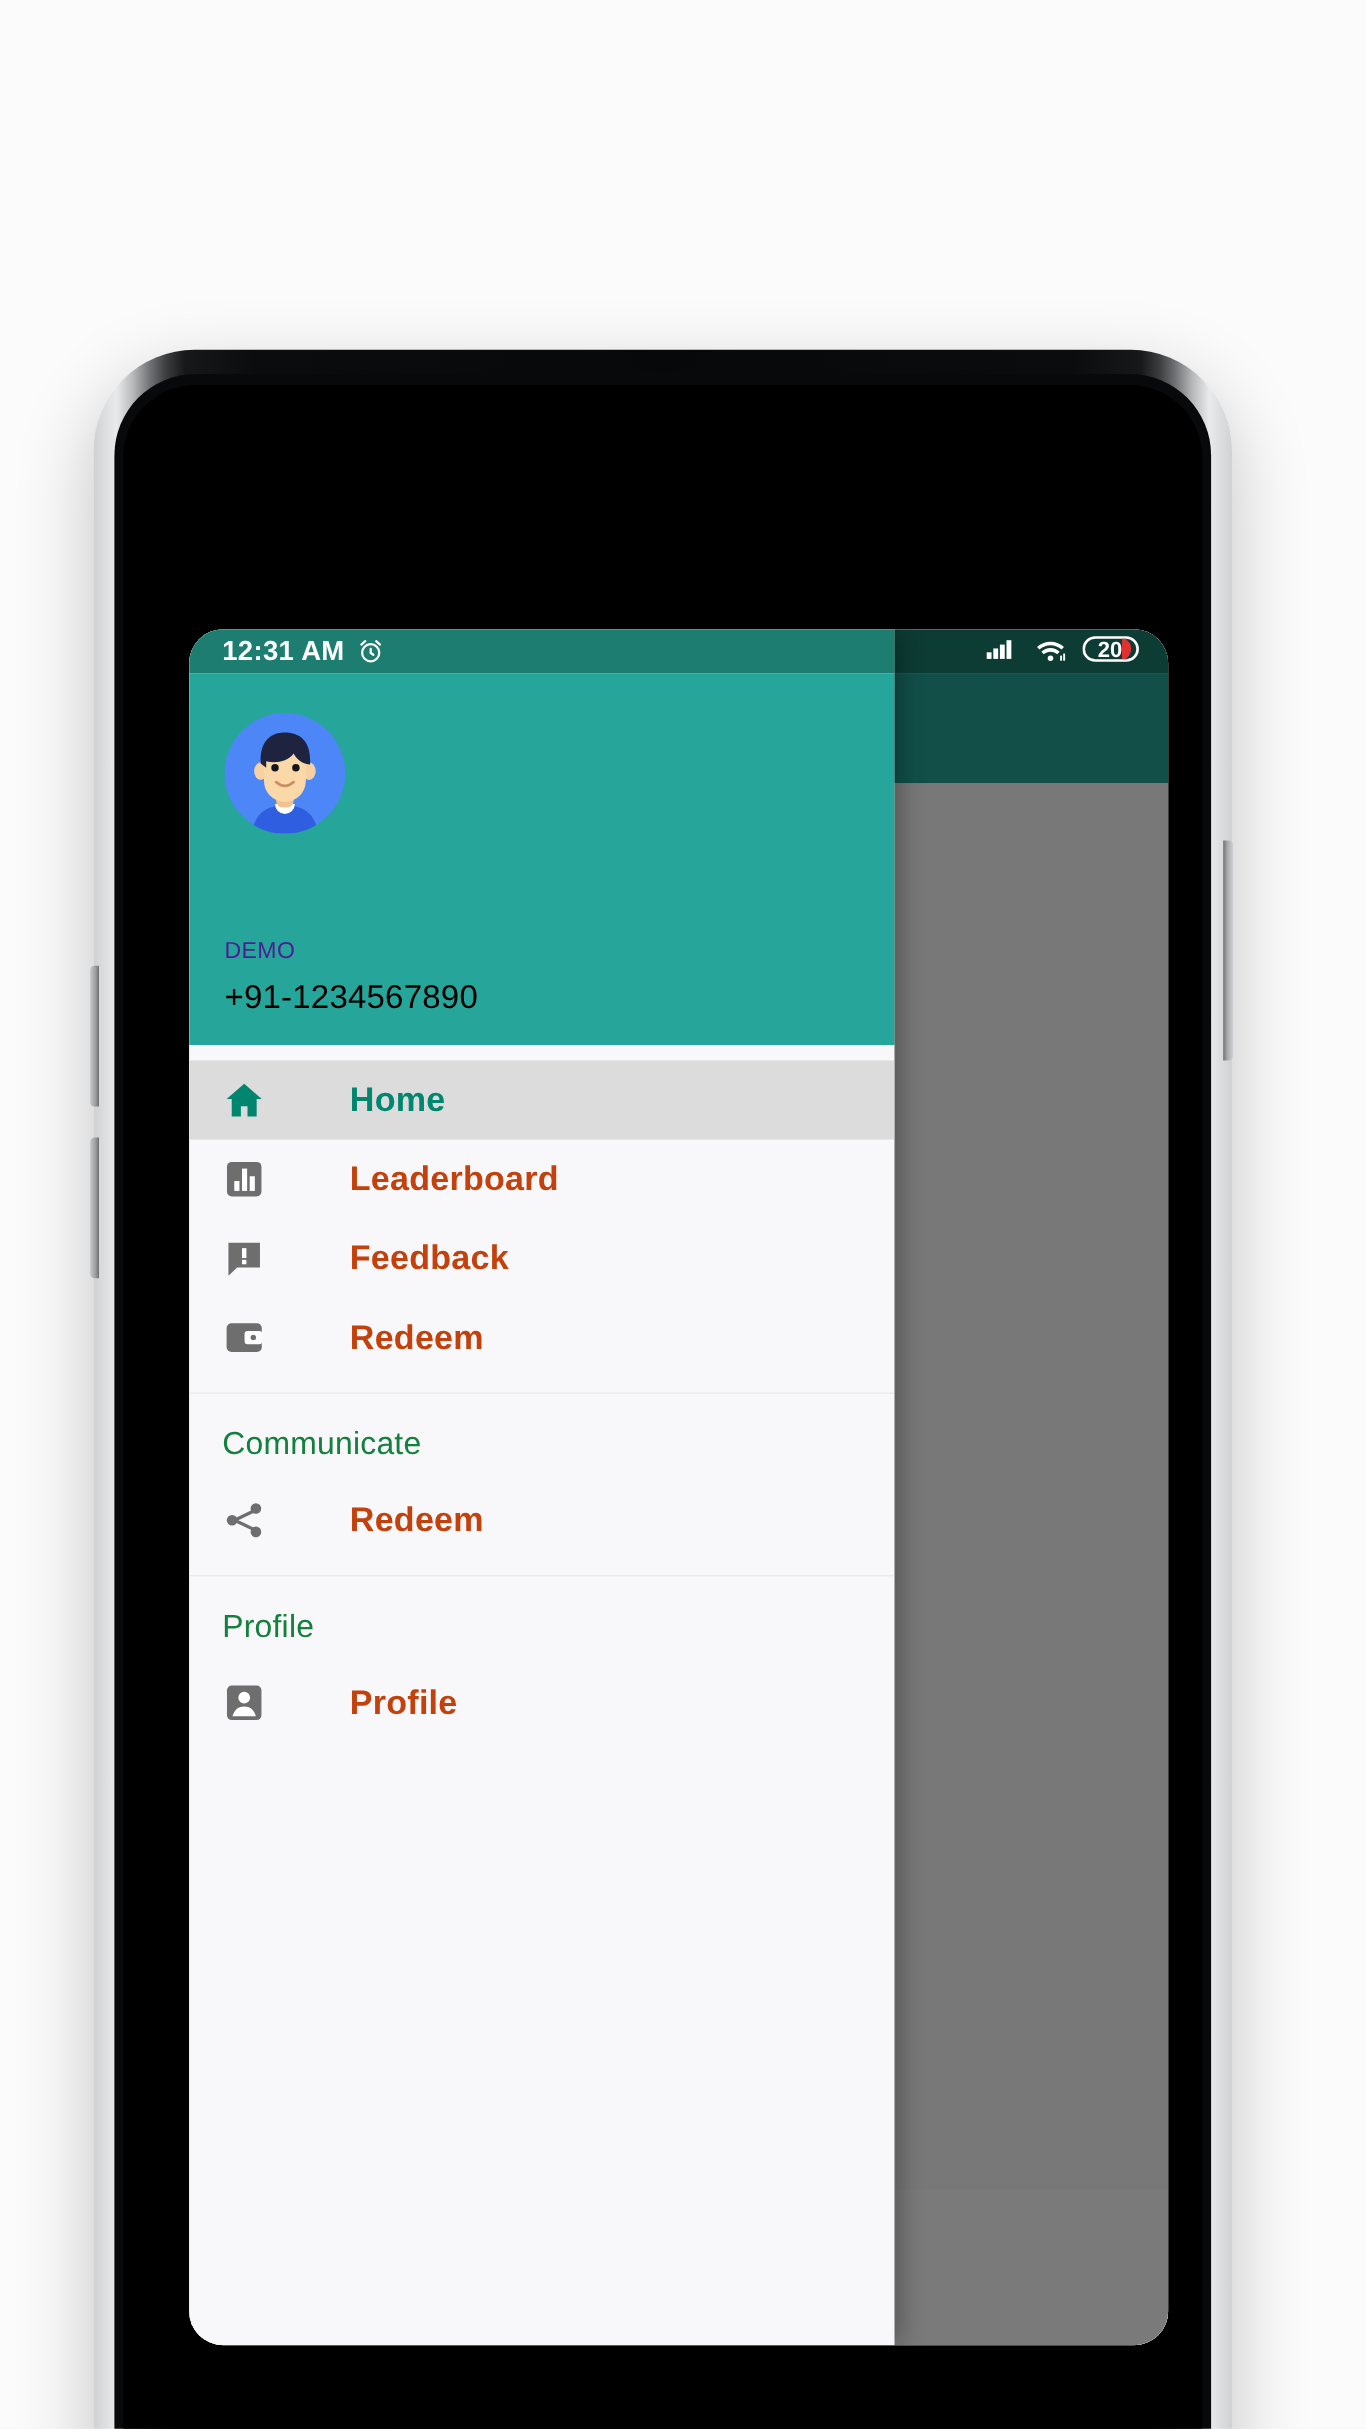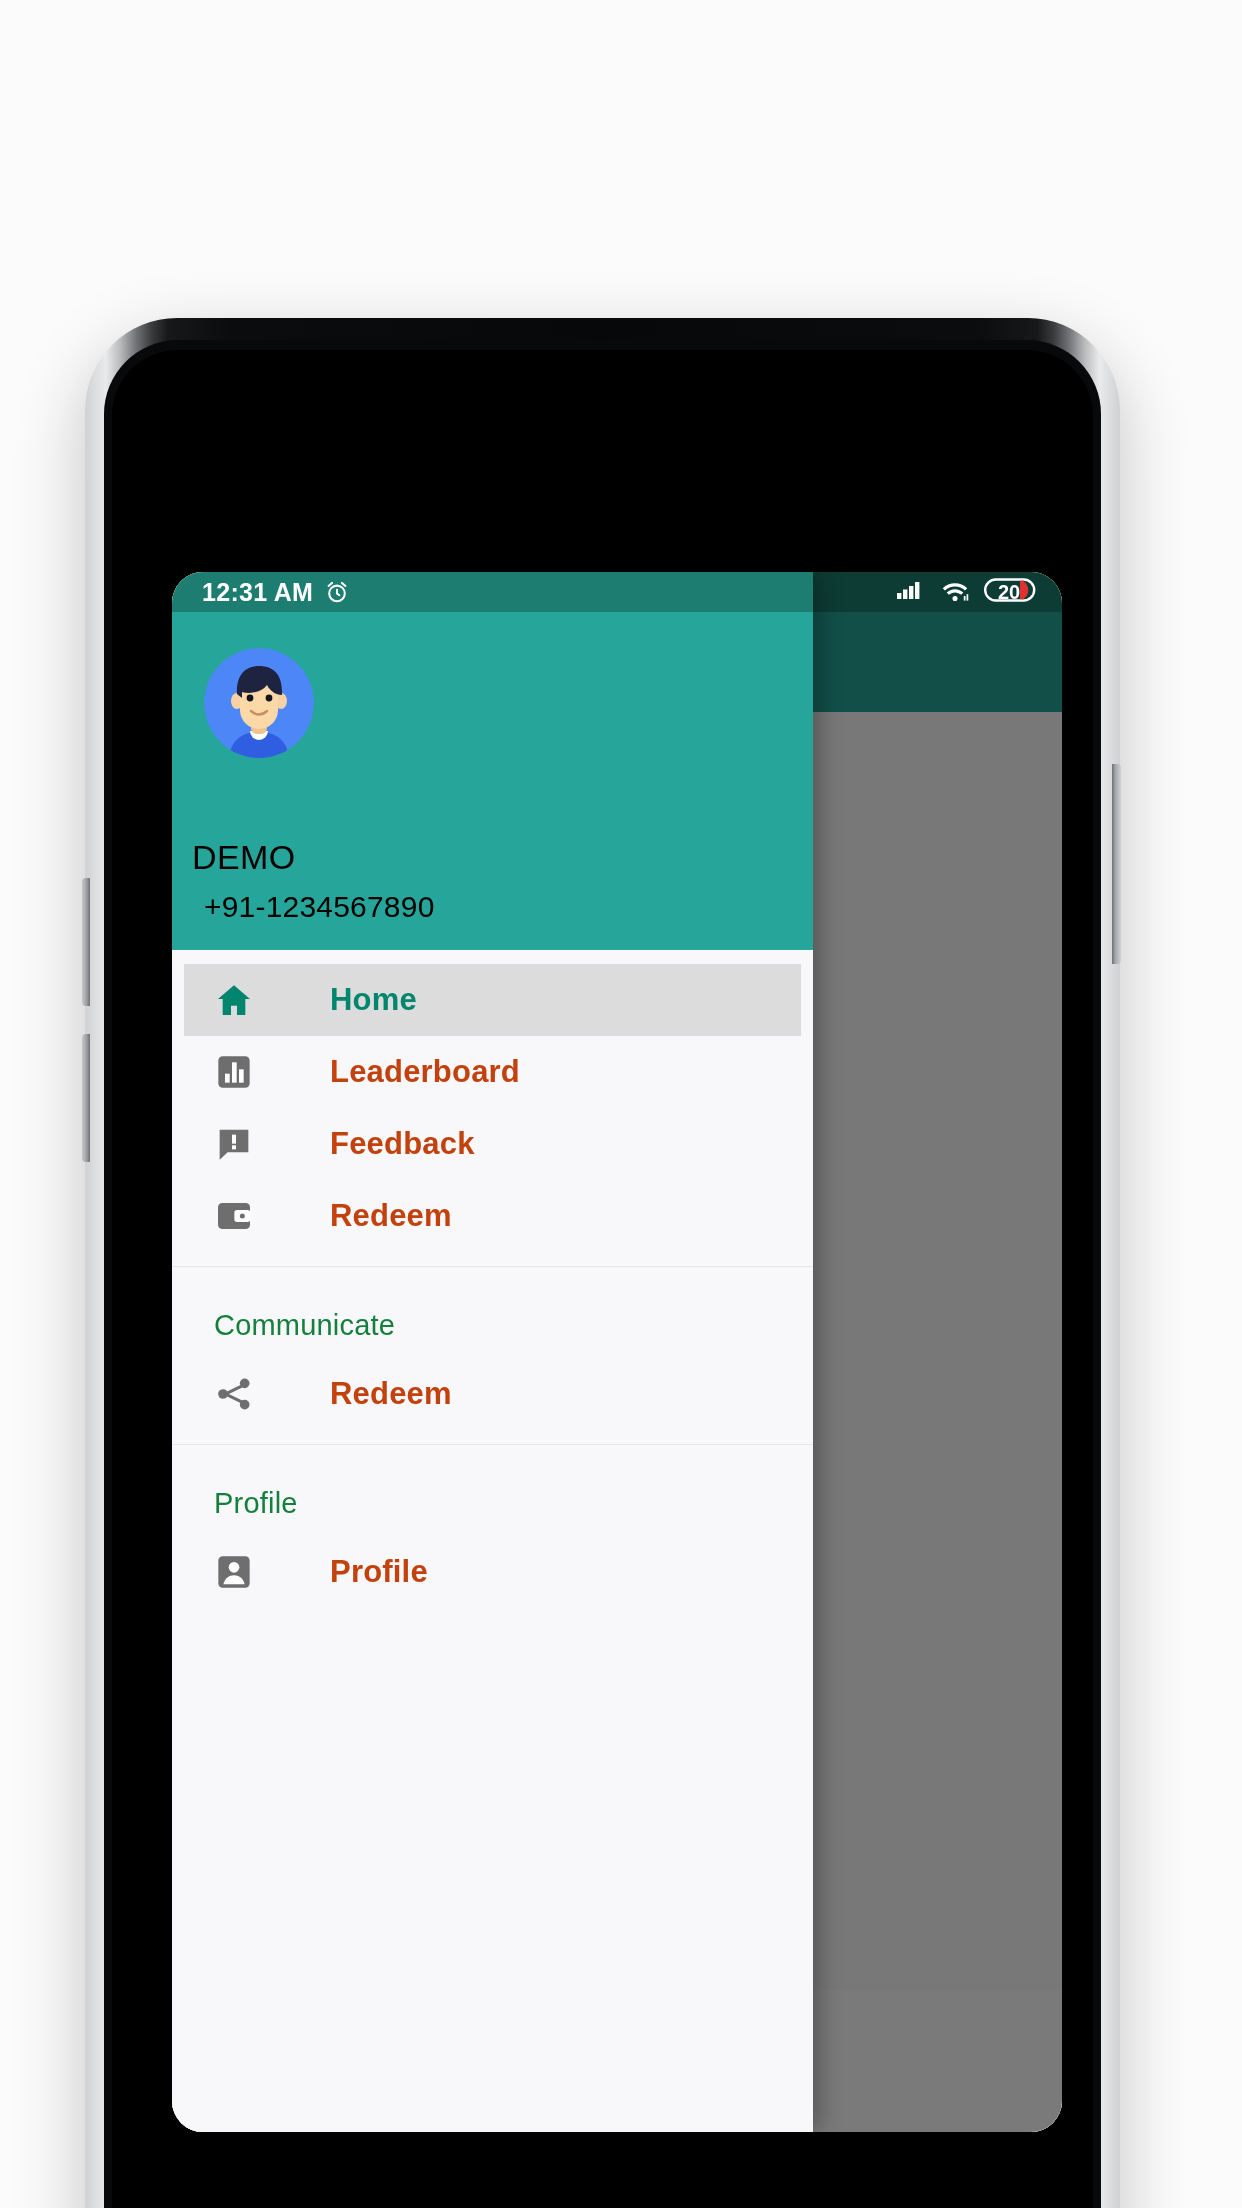--- a/index.html
+++ b/index.html
@@ -125,30 +125,30 @@
   .sb-alarm { margin-left: 11px; display: flex; align-items: center; }
 
   .drawer-header {
     flex: 0 0 auto;
     height: 338px; background: #26a69a;
     position: relative;
     padding: 36px 0 0 32px;
   }
   .avatar { width: 110px; height: 110px; border-radius: 50%; overflow: hidden; display:block; }
   .user-name {
-    position: absolute; left: 20px; bottom: 73px;
-    color: #000000; font-size: 34px; letter-spacing: .4px;
+    position: absolute; left: 32px; bottom: 73px;
+    color: #4c1d95; font-size: 21px; letter-spacing: .4px;
   }
   .user-phone {
     position: absolute; left: 32px; bottom: 26px;
     color: #000000; font-size: 30px; letter-spacing: .2px;
   }
 
   .drawer-body { flex: 1 1 auto; background: #f8f8fa; overflow: hidden; }
-  .nav-group { border-bottom: 1px solid #e6e6e8; padding: 12px; }
+  .nav-group { border-bottom: 1px solid #e6e6e8; padding: 0; }
   .nav-group.no-border { border-bottom: none; }
   .group-pad-top { padding-top: 14px; }
   .group-pad-bot { padding-bottom: 14px; }
 
   .nav-item {
     display: flex; align-items: center;
     height: 72px; padding-left: 30px;
     cursor: pointer;
   }
   .nav-item.selected { background: #dcdcdc; }

